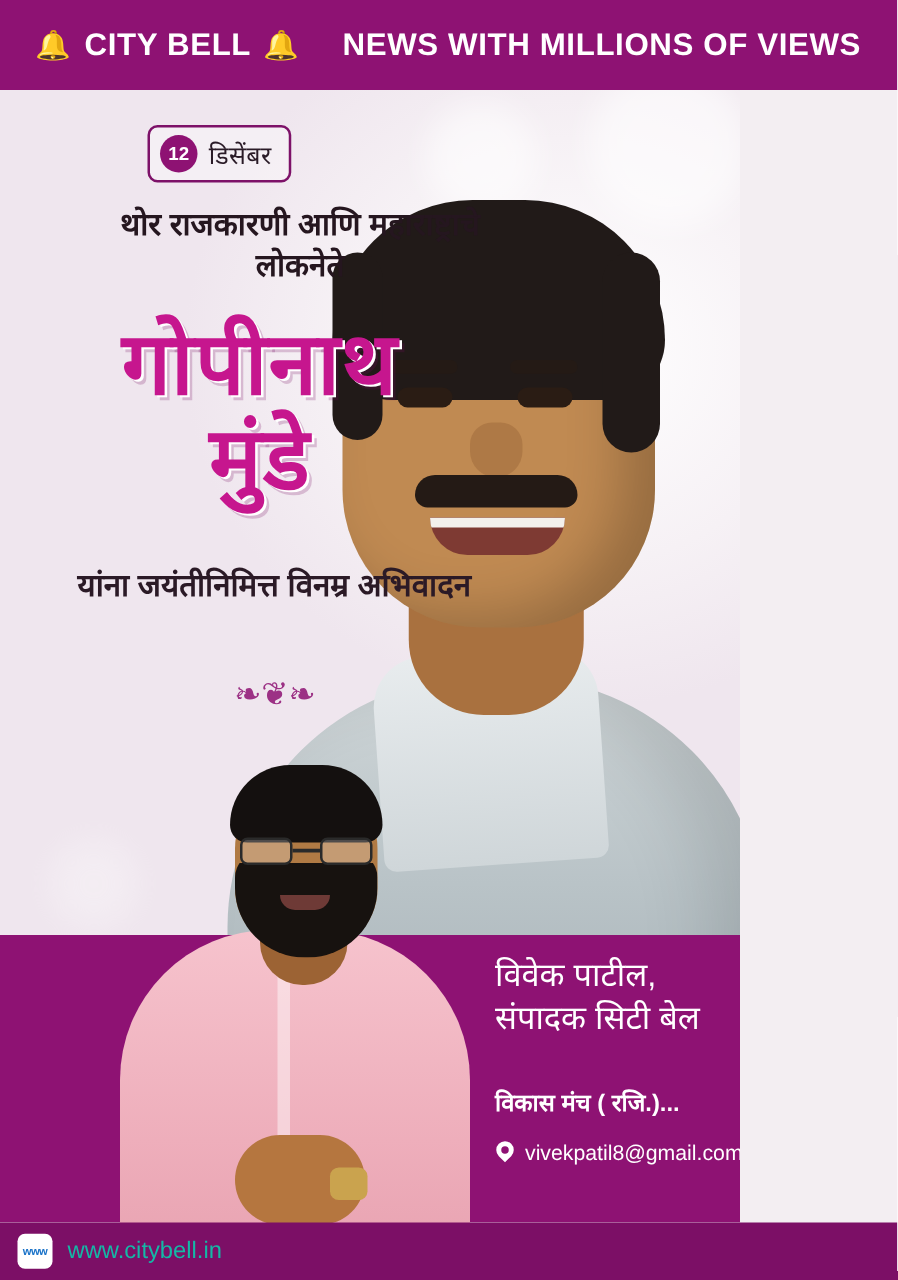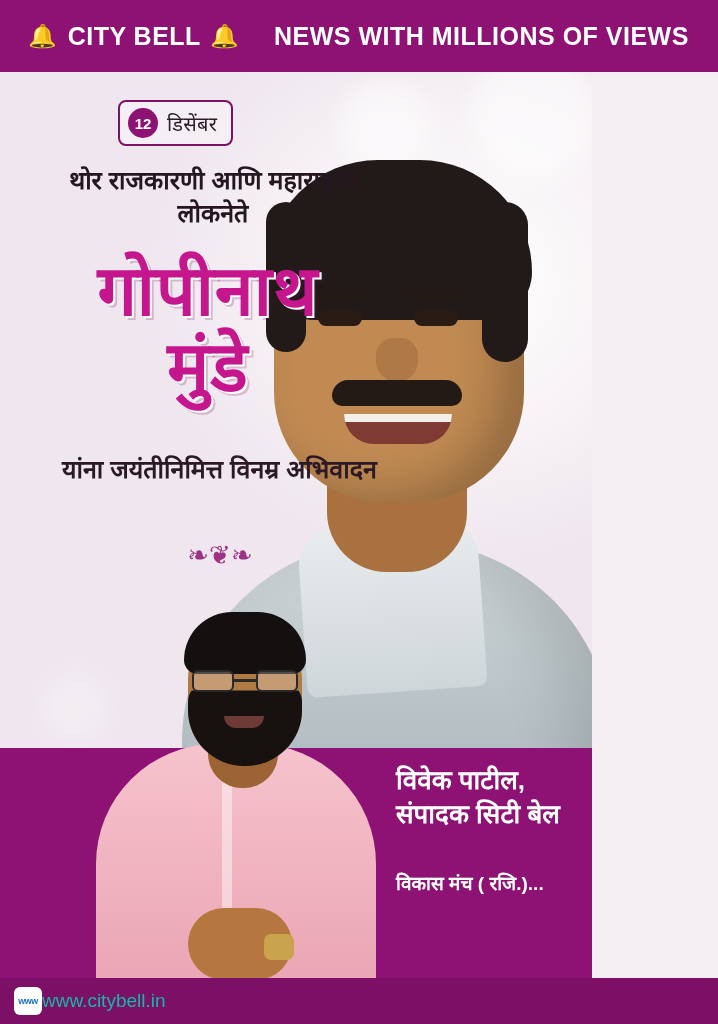--- a/index.html
+++ b/index.html
@@ -292,21 +292,21 @@
   .date-month {
     color: #2a1b27;
     font-size: 20px;
     font-weight: normal;
     letter-spacing: 0.3px;
   }
 
   
   .kicker {
     position: absolute;
-    left: 48px; top: 92px;
+    left: 75px; top: 92px;
     width: 330px;
     color: #25161f;
     font-size: 25px;
     font-weight: bold;
     line-height: 1.32;
     text-align: center;
   }
   .name {
     position: absolute;
     left: 18px; top: 182px;
@@ -355,21 +355,21 @@
   
   .panel-text {
     position: absolute;
     left: 396px;
     top: 16px;
     width: 308px;
     color: #ffffff;
   }
   .editor-name {
     font-size: 26px;
-    font-weight: bold;
+    font-weight: normal;
     line-height: 1.3;
   }
   .editor-role {
     margin-top: 14px;
     font-size: 19px;
     font-weight: bold;
     line-height: 1.35;
   }
   .email-row {
     margin-top: 16px;
@@ -405,20 +405,21 @@
   .footer {
     position: absolute;
     left: 0; bottom: 0;
     width: 718px;
     height: 46px;
     background: #7c0f66;
     display: flex;
     align-items: center;
     padding-left: 14px;
     box-sizing: border-box;
+    gap: 12px;
   }
   .www-badge {
     width: 28px; height: 28px;
     border-radius: 6px;
     background: #ffffff;
     color: #1a73c8;
     font-size: 9px;
     font-weight: bold;
     display: flex;
     align-items: center;
@@ -485,20 +486,24 @@
     <div class="bottom-panel">
       <div class="panel-text">
         <div class="editor-name">
           <span>विवेक पाटील,</span><br>
           <span>संपादक सिटी बेल</span>
         </div>
         <div class="editor-role">
           <br>
           <span>विकास मंच ( रजि.)...</span>
         </div>
+        <div class="email-row">
+          <span class="pin"></span>
+          <span>vivekpatil8@gmail.com</span>
+        </div>
       </div>
     </div>
 
     <div class="reporter">
       <div class="r-body"></div>
       <div class="r-placket"></div>
       <div class="r-neck"></div>
       <div class="r-head"></div>
       <div class="r-beard"></div>
       <div class="r-hair"></div>

